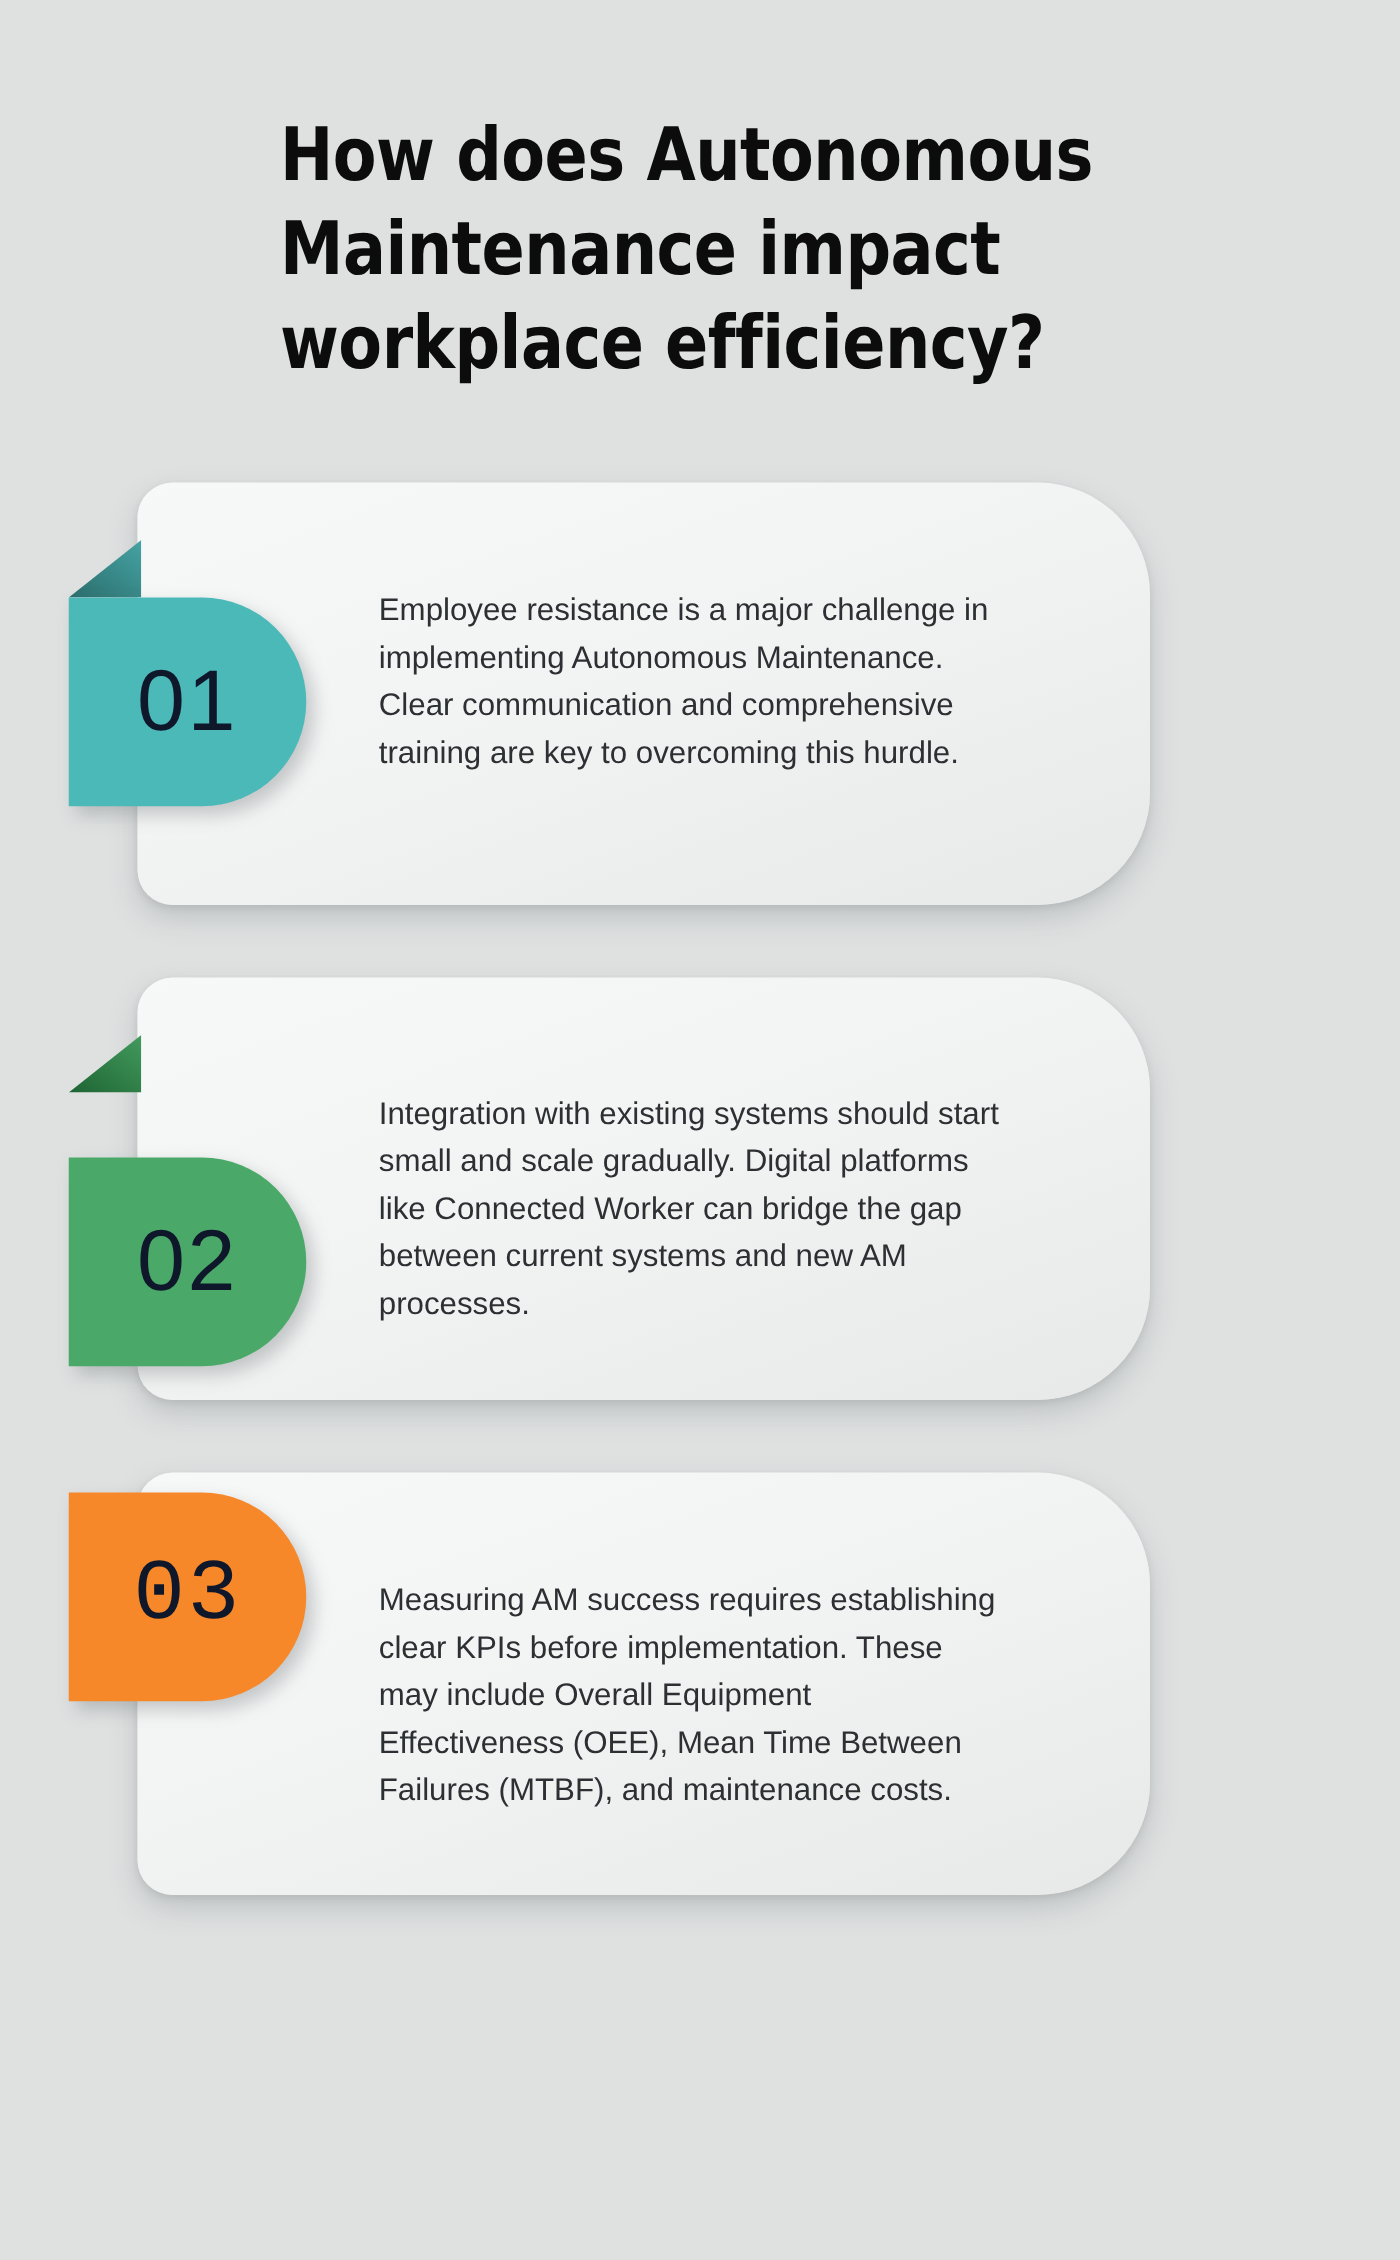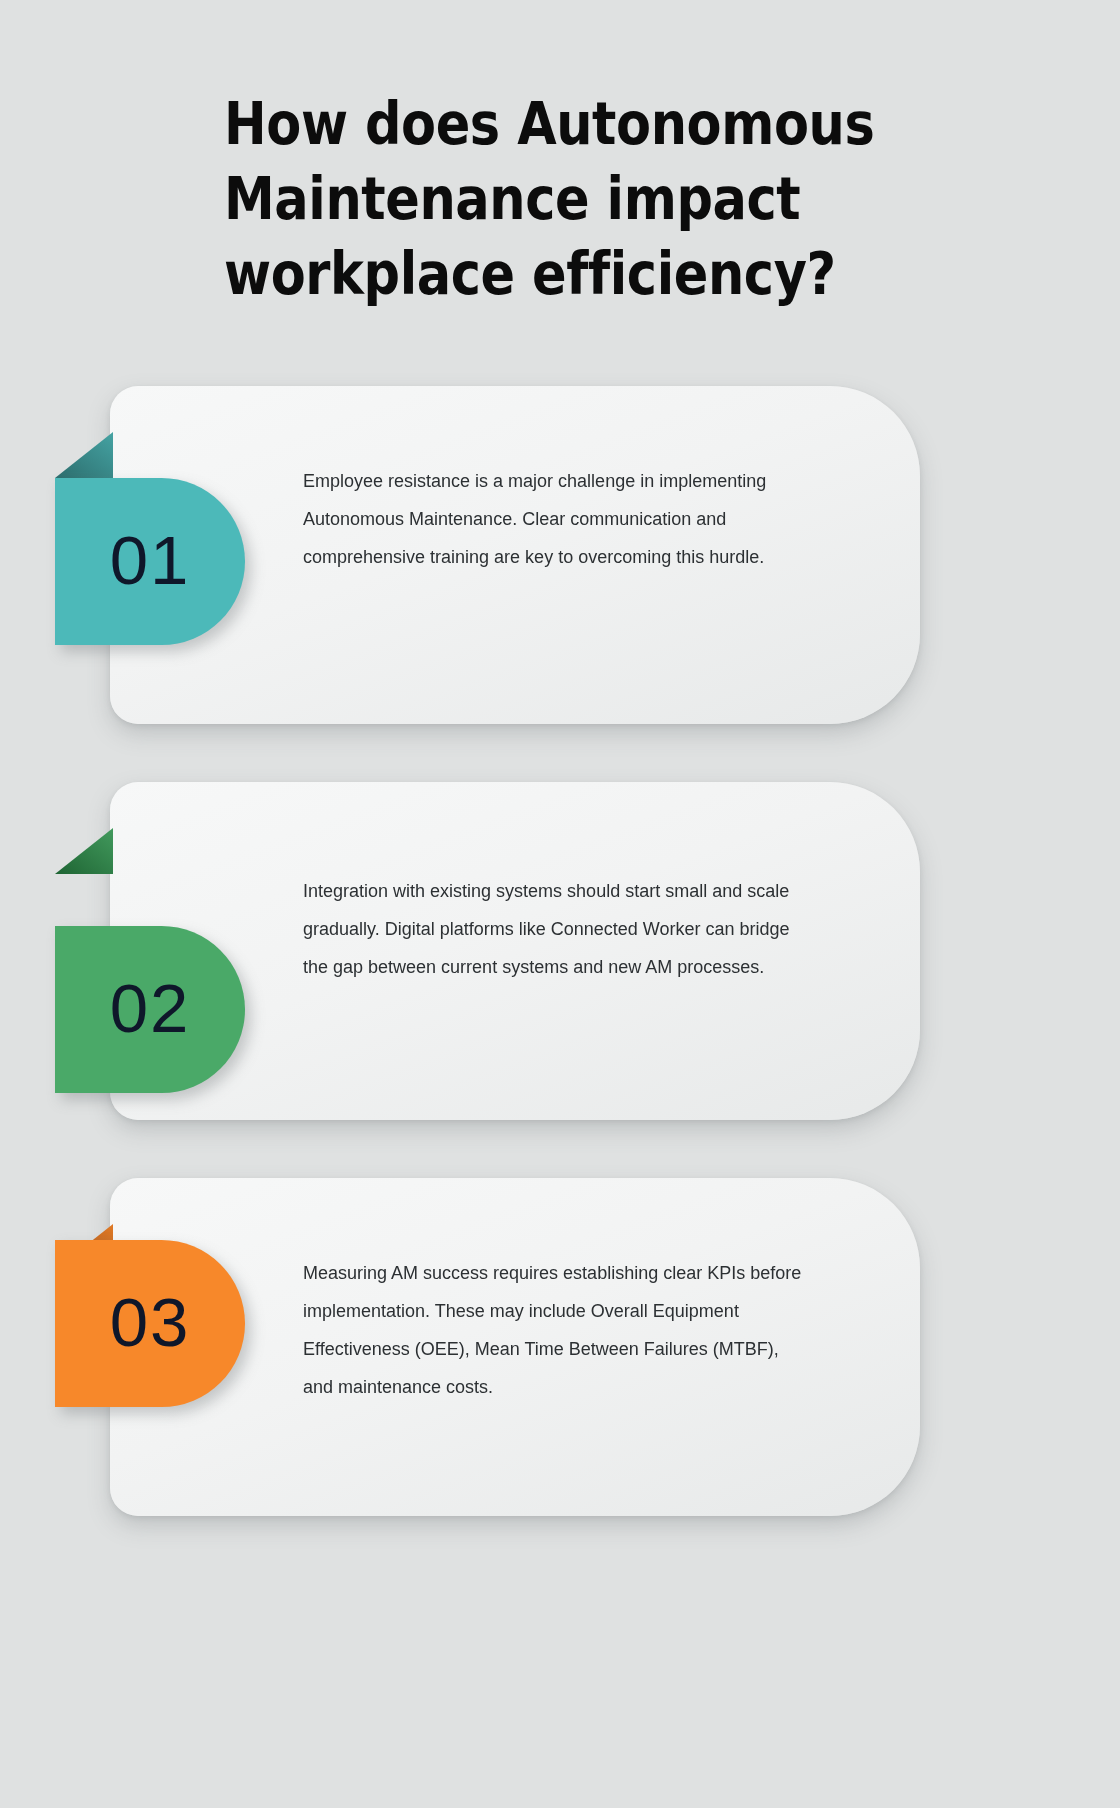--- a/index.html
+++ b/index.html
@@ -57,21 +57,21 @@
     height: 167px;
     border-radius: 0 95px 95px 0;
     display: flex;
     align-items: center;
     justify-content: center;
     box-shadow: 6px 7px 14px rgba(110,116,118,0.35);
     z-index: 3;
   }
   #badge-1 { top: 478px; background: #4cb9b9; }
   #badge-2 { top: 926px; background: #4aa968; justify-content: center; }
-  #badge-3 { top: 1240px; background: #f7882a; }
+  #badge-3 { top: 1194px; background: #f7882a; font-family: Liberation Mono, monospace; }
 
   .badge-num {
     color: #0f172a;
     font-size: 69px;
     line-height: 1;
     font-weight: 400;
     letter-spacing: 2px;
     transform: translateY(-1px);
   }
 
@@ -86,21 +86,21 @@
   #fold-1 { top: 432px; }
   #fold-2 { top: 828px; }
   #fold-3 { top: 1224px; }
   .fold svg { display: block; width: 100%; height: 100%; }
 
   
   .card-text {
     position: absolute;
     left: 303px;
     width: 500px;
-    font-size: 18px;
+    font-size: 25px;
     line-height: 38px;
     color: #2c3033;
     font-weight: 400;
   }
   #text-1 { top: 444px; }
   #text-2 { top: 836px; margin-top: 36px; }
   #text-3 { top: 1236px; }
 </style>
 </head>
 <body>

